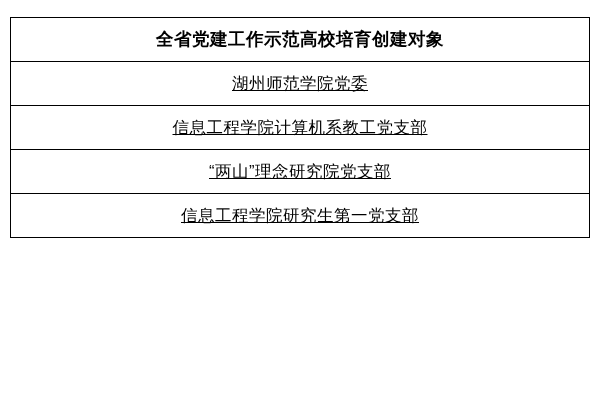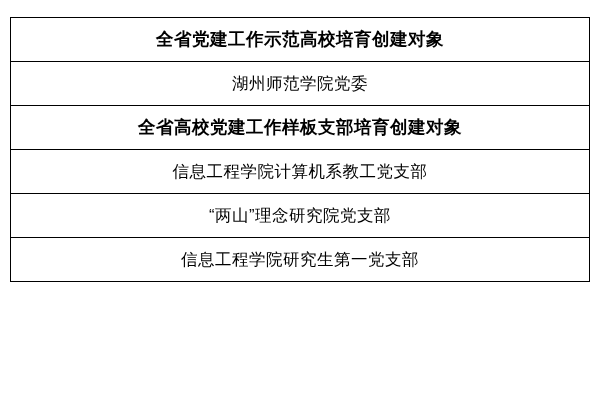--- a/index.html
+++ b/index.html
@@ -33,35 +33,33 @@
     font-size: 17px;
     letter-spacing: 0.5px;
   }
   #doc-table tr.header-row td {
     font-weight: bold;
     font-size: 17.5px;
   }
   #doc-table tr.item-row td {
     font-weight: normal;
     font-size: 16.5px;
+    text-decoration: underline;
   }
 </style>
 </head>
 <body>
 
 <table id="doc-table">
   <tbody>
     <tr class="header-row">
       <td>全省党建工作示范高校培育创建对象</td>
     </tr>
     <tr class="item-row">
       <td>湖州师范学院党委</td>
-    </tr>
-    <tr class="header-row">
-      <td>全省高校党建工作样板支部培育创建对象</td>
     </tr>
     <tr class="item-row">
       <td>信息工程学院计算机系教工党支部</td>
     </tr>
     <tr class="item-row">
       <td>“两山”理念研究院党支部</td>
     </tr>
     <tr class="item-row">
       <td>信息工程学院研究生第一党支部</td>
     </tr>

